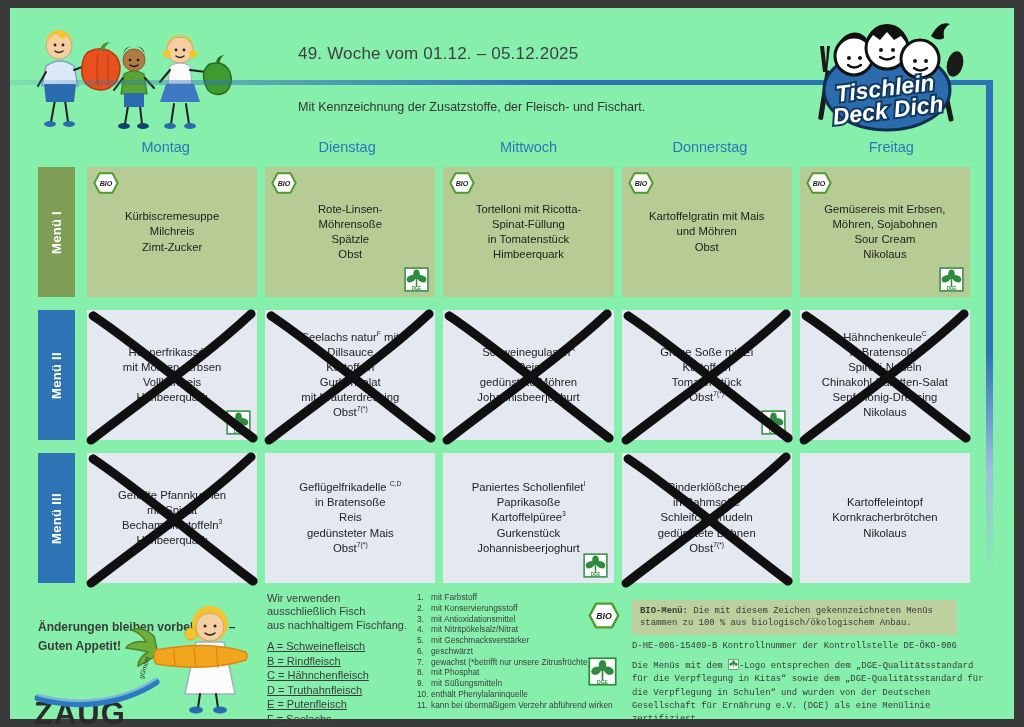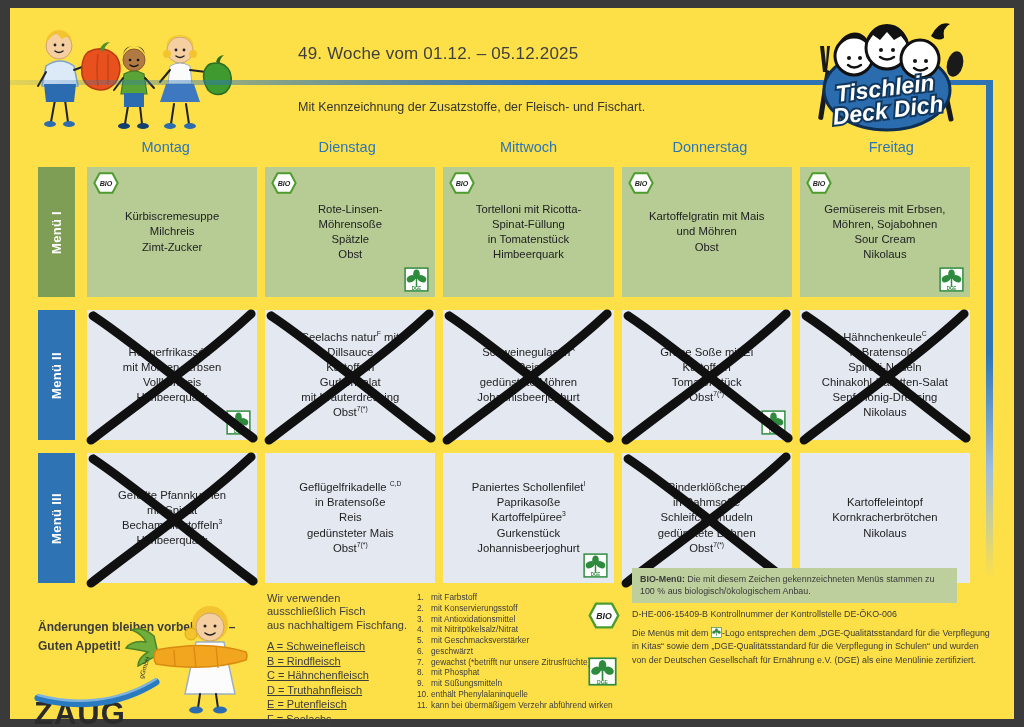--- a/index.html
+++ b/index.html
@@ -1,18 +1,18 @@
 <!DOCTYPE html>
 <html><head>
 <meta charset="utf-8">
 <style>
   html,body{margin:0;padding:0;}
   body{width:1024px;height:727px;background:#3a3a3a;position:relative;overflow:hidden;
        font-family:"Liberation Sans",sans-serif;}
-  .page{position:absolute;left:10px;top:8px;width:1004px;height:711px;background:#fde047;}
+  .page{position:absolute;left:10px;top:8px;width:1004px;height:711px;background:#86efac;}
 
   
   .kids-illu{position:absolute;left:18px;top:12px;width:218px;height:118px;}
   .title{position:absolute;left:288px;top:36px;font-size:17px;color:#3f3f3f;letter-spacing:.2px;}
   .hline{position:absolute;left:0;top:72px;width:983px;height:5px;
          background:linear-gradient(to right,rgba(46,116,181,.12),rgba(46,116,181,.55) 25%,#2E74B5 55%);}
   .vline{position:absolute;left:976px;top:72px;width:7px;height:498px;
          background:linear-gradient(to bottom,#2E74B5 0%,#2E74B5 55%,#9dbedd 78%,rgba(255,255,255,0) 100%);}
   .subtitle{position:absolute;left:288px;top:92px;font-size:12.5px;color:#343434;}
   .brand{position:absolute;left:788px;top:4px;width:180px;height:132px;z-index:5;}
@@ -52,21 +52,21 @@
                  transform:rotate(-72deg);}
   .zaug svg{position:absolute;left:0;top:20px;}
   .fish-block{position:absolute;left:257px;top:584px;width:145px;font-size:11px;
               color:#3d3d3d;line-height:1.22;}
   .meat-codes{margin-top:7px;line-height:1.32;text-decoration:underline;}
   .additives{position:absolute;left:407px;top:584px;width:215px;font-size:8.3px;color:#3d3d3d;}
   .add-item{display:grid;grid-template-columns:14px 1fr;line-height:1.3;}
   .legend-icons{position:absolute;left:578px;top:594px;width:34px;}
   .legend-icons .bio-ref{width:32px;height:27px;display:block;margin-bottom:28px;}
   .legend-icons .dge-ref{width:29px;height:29px;display:block;}
-  .right-block{position:absolute;left:622px;top:560px;width:358px;font-size:8.9px;color:#3a3a3a;}
+  .right-block{position:absolute;left:622px;top:592px;width:358px;font-size:8.9px;color:#3a3a3a;font-family:Liberation Mono, monospace;}
   .bio-box{background:#BCCF9C;padding:5px 8px;line-height:1.4;width:325px;box-sizing:border-box;}
   .control-line{margin-top:6px;}
   .dge-note{margin-top:8px;line-height:1.5;}
   .dge-inline{display:inline-block;width:11px;height:11px;vertical-align:-2px;}
   b{font-weight:bold;}
   .script-t{font-weight:bold;font-style:italic;fill:#fff;stroke:#10375e;stroke-width:4px;
             paint-order:stroke;font-size:23px;font-family:"Liberation Sans",sans-serif;}
 </style>
 </head>
 <body>

